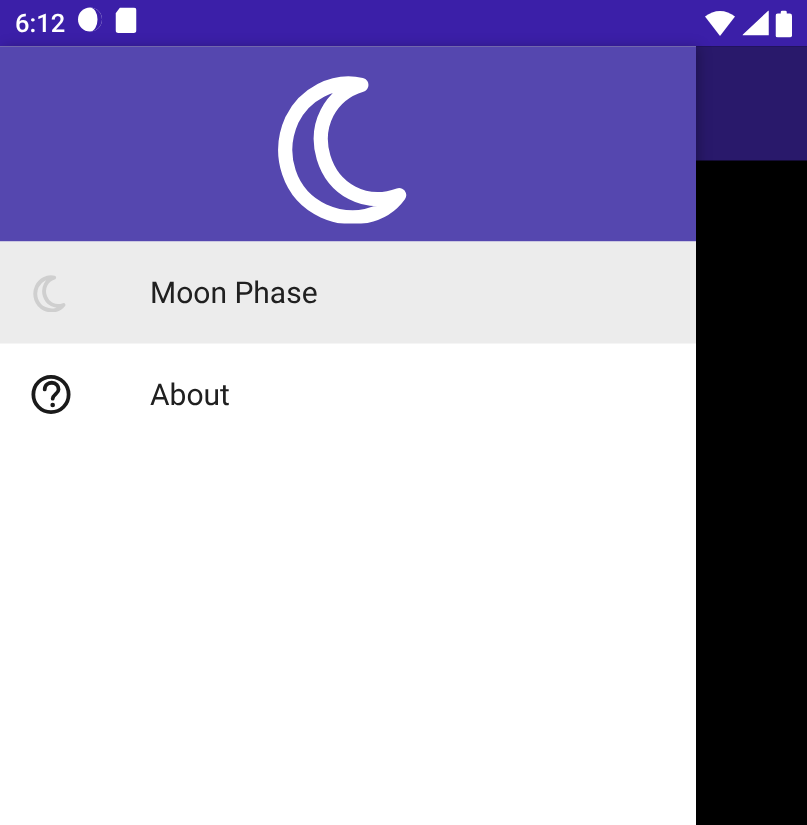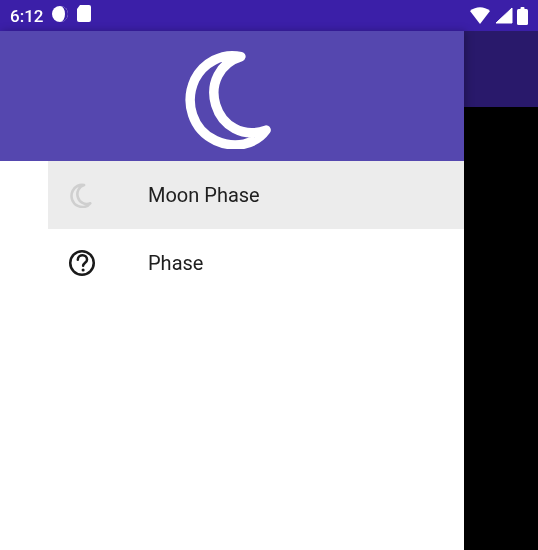--- a/index.html
+++ b/index.html
@@ -55,21 +55,20 @@
     }
     .drawer-header svg { display: block; }
 
     .nav-list { flex: 1; }
     .nav-item {
       display: flex;
       align-items: center;
       height: 68px;
       padding-left: 20px;
       cursor: pointer;
-      margin-left: 48px;
     }
     .nav-item.selected { background: #ececec; }
     .nav-icon {
       width: 28px;
       height: 28px;
       display: flex;
       align-items: center;
       justify-content: center;
       margin-right: 52px;
     }
@@ -145,17 +144,17 @@
 
 
     <div class="nav-item">
       <span class="nav-icon">
         <svg width="28" height="28" viewBox="0 0 100 100">
           <circle cx="50" cy="50" r="42" fill="none" stroke="#1a1a1a" stroke-width="9"></circle>
           <path d="M35 38 C35 26 45 22 52 22 C62 22 68 30 68 38 C68 48 54 50 54 60" fill="none" stroke="#1a1a1a" stroke-width="9" stroke-linecap="round"></path>
           <circle cx="54" cy="75" r="5.5" fill="#1a1a1a"></circle>
         </svg>
       </span>
-      <span class="nav-label">Phase</span>
+      <span class="nav-label">About</span>
     </div>
 
   </div>
 </div>
 
 </body></html>

